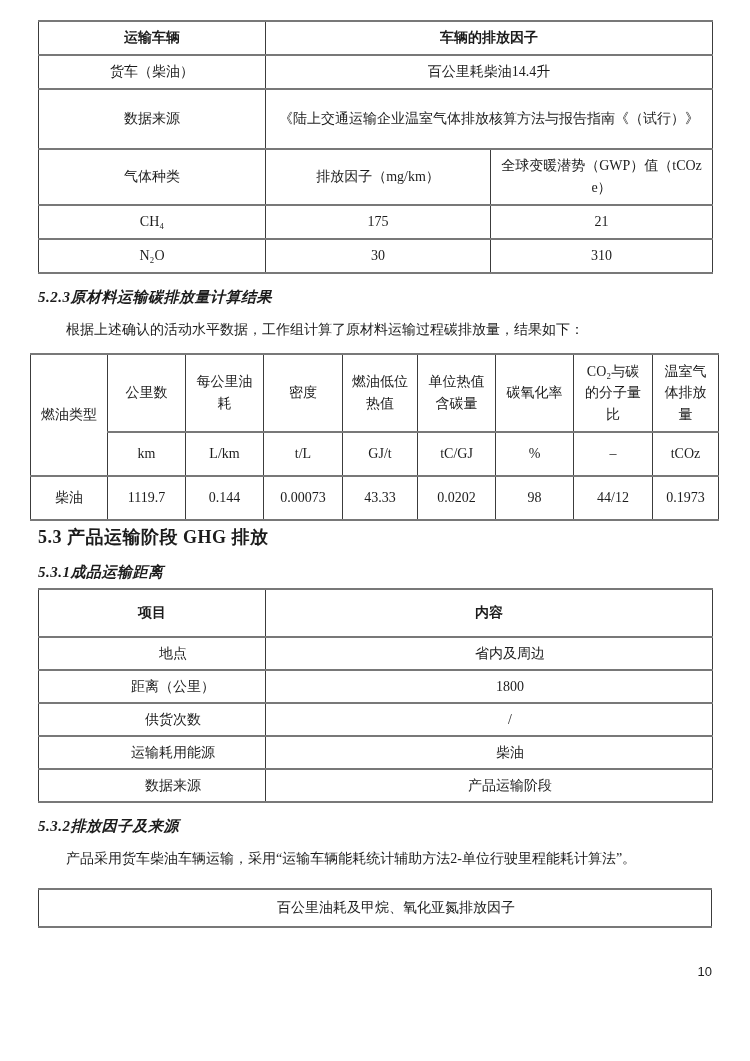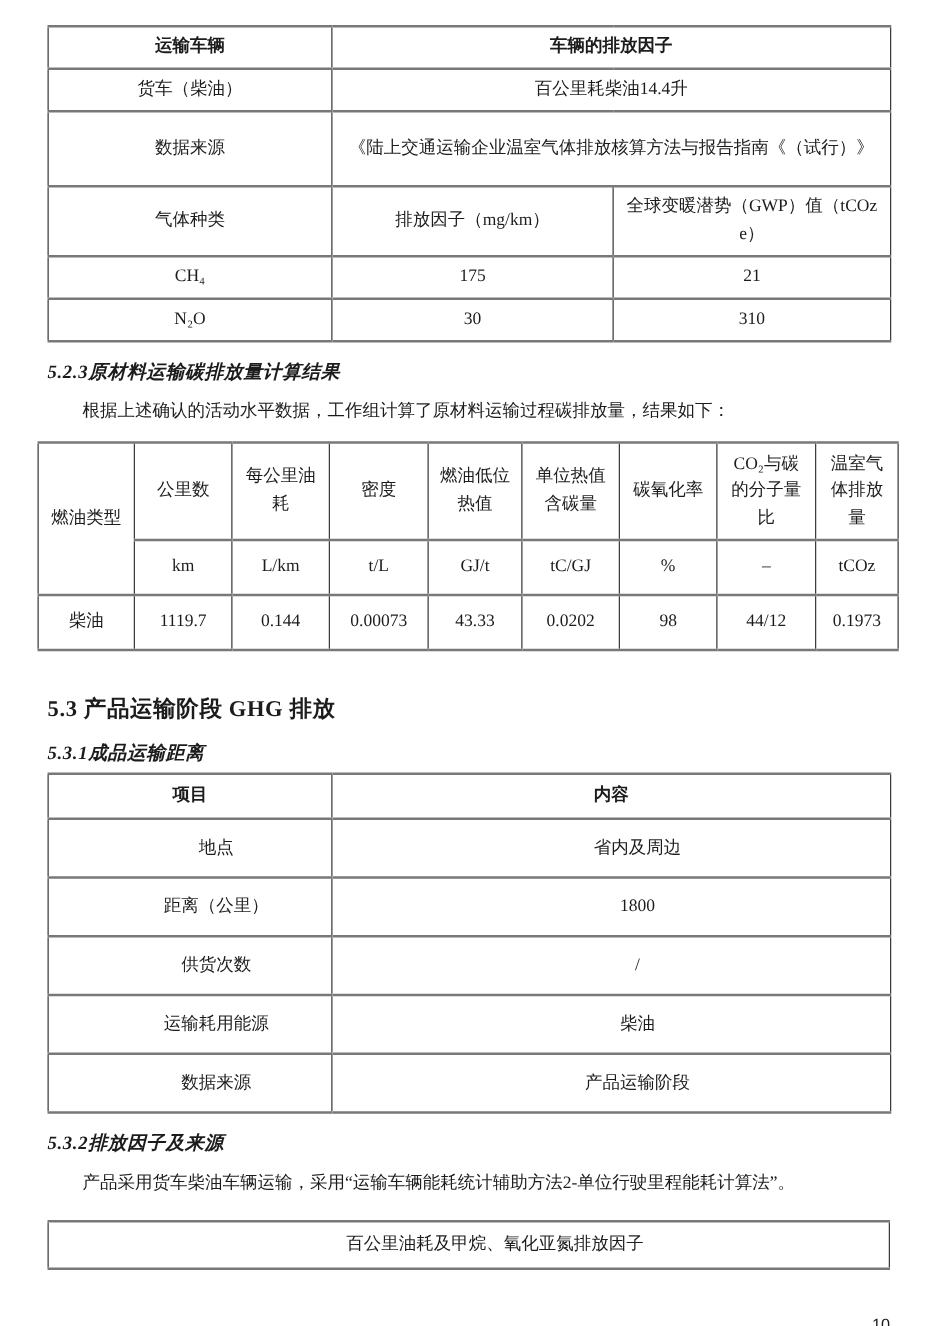--- a/index.html
+++ b/index.html
@@ -31,37 +31,37 @@
     word-break: break-all;
   }
   .bold { font-weight: bold; }
 
   
   .h42 td { height: 34px; }
   .h60 td { height: 60px; }
   .h56 td { height: 56px; }
   .h78 td { height: 78px; }
   .h40 td { height: 44px; margin-top: 42px; }
-  .h36 td { height: 36px; }
-  .h35 td { height: 47px; padding-left: 48px; }
+  .h36 td { height: 48px; }
+  .h35 td { height: 33px; padding-left: 48px; }
   .h38 td { height: 38px; padding-left: 48px; }
 
   .t2 { width: 688px; margin-left: -8px; }
 
   .sec-heading {
     font-size: 15px;
     font-weight: bold;
     margin-top: 14px;
     letter-spacing: 0.5px;
     font-style: italic;
   }
   .sec-heading-big {
     font-size: 18px;
     font-weight: bold;
-    margin-top: 34px;
+    margin-top: 4px;
     letter-spacing: 0.5px;
   }
   .body-para {
     text-indent: 2em;
     line-height: 2.15;
     margin-top: 8px;
     text-align: justify;
   }
   .mt8  { margin-top: 8px; }
   .mt6  { margin-top: 6px; }

